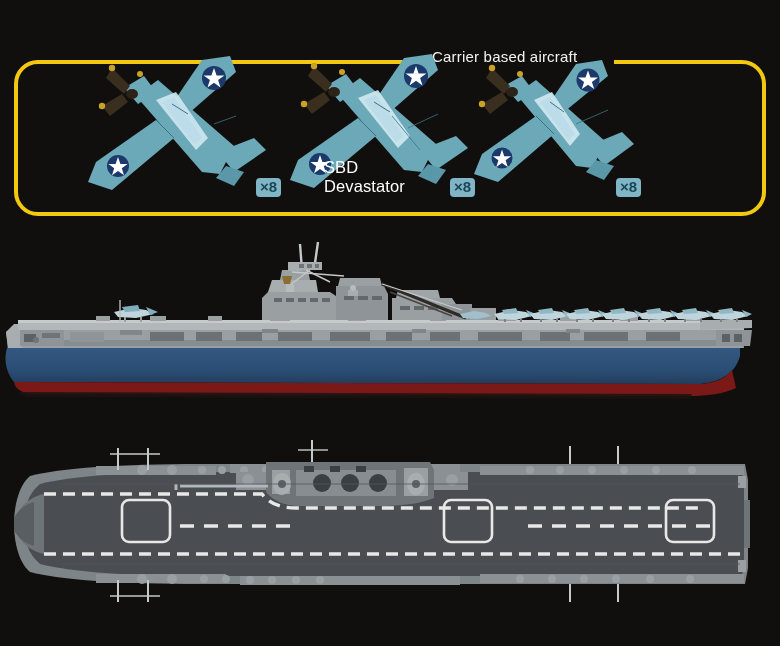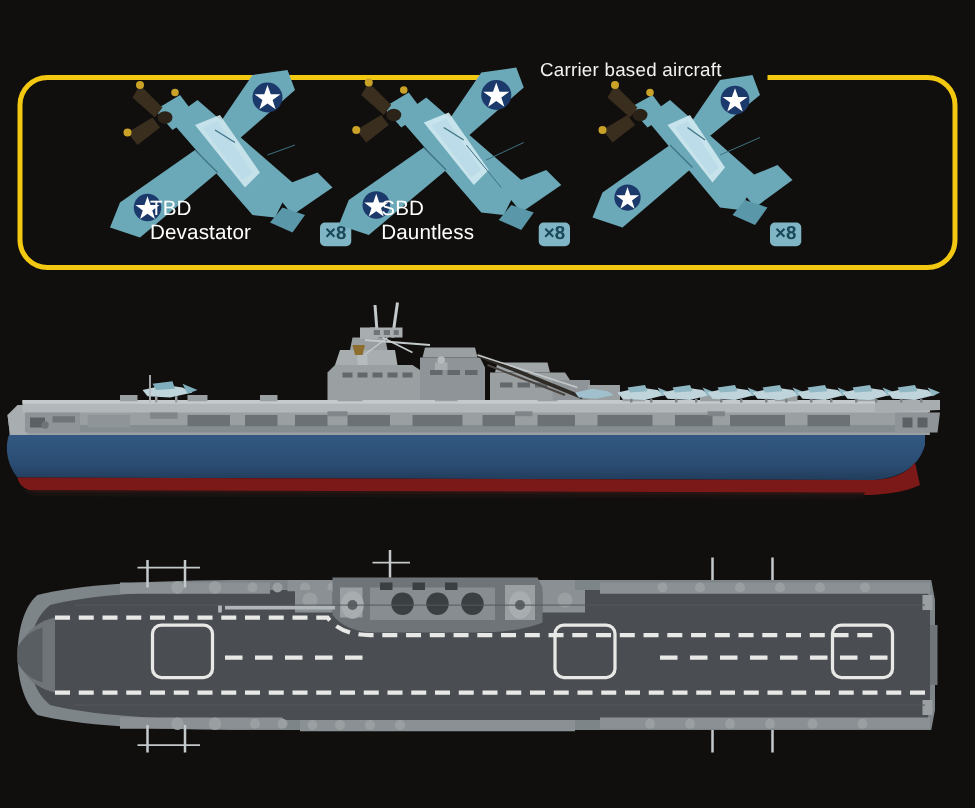--- a/index.html
+++ b/index.html
@@ -88,28 +88,24 @@
           <circle cx="130" cy="24" r="12" fill="#1B3A6B"></circle>
           <path d="M130 14 L132.6 21.4 L140.4 21.4 L134.1 26 L136.5 33.4 L130 28.8 L123.5 33.4 L125.9 26 L119.6 21.4 L127.4 21.4 Z" fill="#FFFFFF"></path>
           <circle cx="34" cy="112" r="11" fill="#1B3A6B"></circle>
           <path d="M34 103 L36.4 110 L43.6 110 L37.8 114.3 L40 121.2 L34 116.9 L28 121.2 L30.2 114.3 L24.4 110 L31.6 110 Z" fill="#FFFFFF"></path>
 
           <path d="M88 50 L104 60" stroke="#3E7384" stroke-width="1" fill="none"></path>
           <path d="M90 84 L72 66" stroke="#3E7384" stroke-width="1" fill="none"></path>
           <path d="M130 70 L152 62" stroke="#3E7384" stroke-width="0.8" fill="none"></path>
         </g>
       </svg>
-      <div class="plane-label">
-        <span>TBD</span><br>
-        <span>Devastator</span>
-      </div>
       <div class="badge" style="left:172px;top:118px;">×8</div>
     </div>
 
-    <div class="plane-cell" style="left:255px;width:230px;">
+    <div class="plane-cell" style="left:274px;width:230px;">
       <svg class="plane-art" viewBox="0 0 190 140">
         <g>
           <path d="M116 4 L144 0 L150 16 L102 58 L86 48 Z" fill="#6BA8B8"></path>
           <path d="M10 106 L2 126 L26 134 L88 82 L70 64 Z" fill="#6BA8B8"></path>
           <path d="M50 40 L72 24 L148 90 L134 118 L116 116 Z" fill="#6BA8B8"></path>
           <path d="M132 96 L168 82 L180 94 L148 116 Z" fill="#6BA8B8"></path>
           <path d="M140 110 L158 116 L148 130 L130 122 Z" fill="#5A97A8"></path>
           <path d="M70 44 L90 36 L122 82 L110 94 Z" fill="#CFE8F0" opacity="0.92"></path>
           <path d="M76 46 L88 41 L116 82 L108 88 Z" fill="#BBDCE8"></path>
           <path d="M38 32 L58 20 L70 36 L52 48 Z" fill="#6BA8B8"></path>
@@ -124,21 +120,21 @@
           <circle cx="32" cy="110" r="11" fill="#1B3A6B"></circle>
           <path d="M32 101 L34.4 108 L41.6 108 L35.8 112.3 L38 119.2 L32 114.9 L26 119.2 L28.2 112.3 L22.4 108 L29.6 108 Z" fill="#FFFFFF"></path>
           <path d="M86 48 L102 58" stroke="#3E7384" stroke-width="1" fill="none"></path>
           <path d="M88 82 L70 64" stroke="#3E7384" stroke-width="1" fill="none"></path>
           <path d="M120 74 L150 60" stroke="#3E7384" stroke-width="0.8" fill="none"></path>
           <path d="M104 62 L132 96" stroke="#3E7384" stroke-width="0.8" fill="none"></path>
         </g>
       </svg>
       <div class="plane-label">
         <span>SBD</span><br>
-        <span>Dauntless</span>
+        <span>Devastator</span>
       </div>
       <div class="badge" style="left:162px;top:118px;">×8</div>
     </div>
 
     <div class="plane-cell" style="left:450px;width:230px;">
       <svg class="plane-art" viewBox="0 0 190 140">
         <g>
           <path d="M112 10 L138 6 L144 22 L100 58 L86 48 Z" fill="#6BA8B8"></path>
           <path d="M18 100 L10 120 L34 128 L90 80 L72 62 Z" fill="#6BA8B8"></path>
           <path d="M52 40 L72 26 L142 88 L128 114 L112 112 Z" fill="#6BA8B8"></path>

